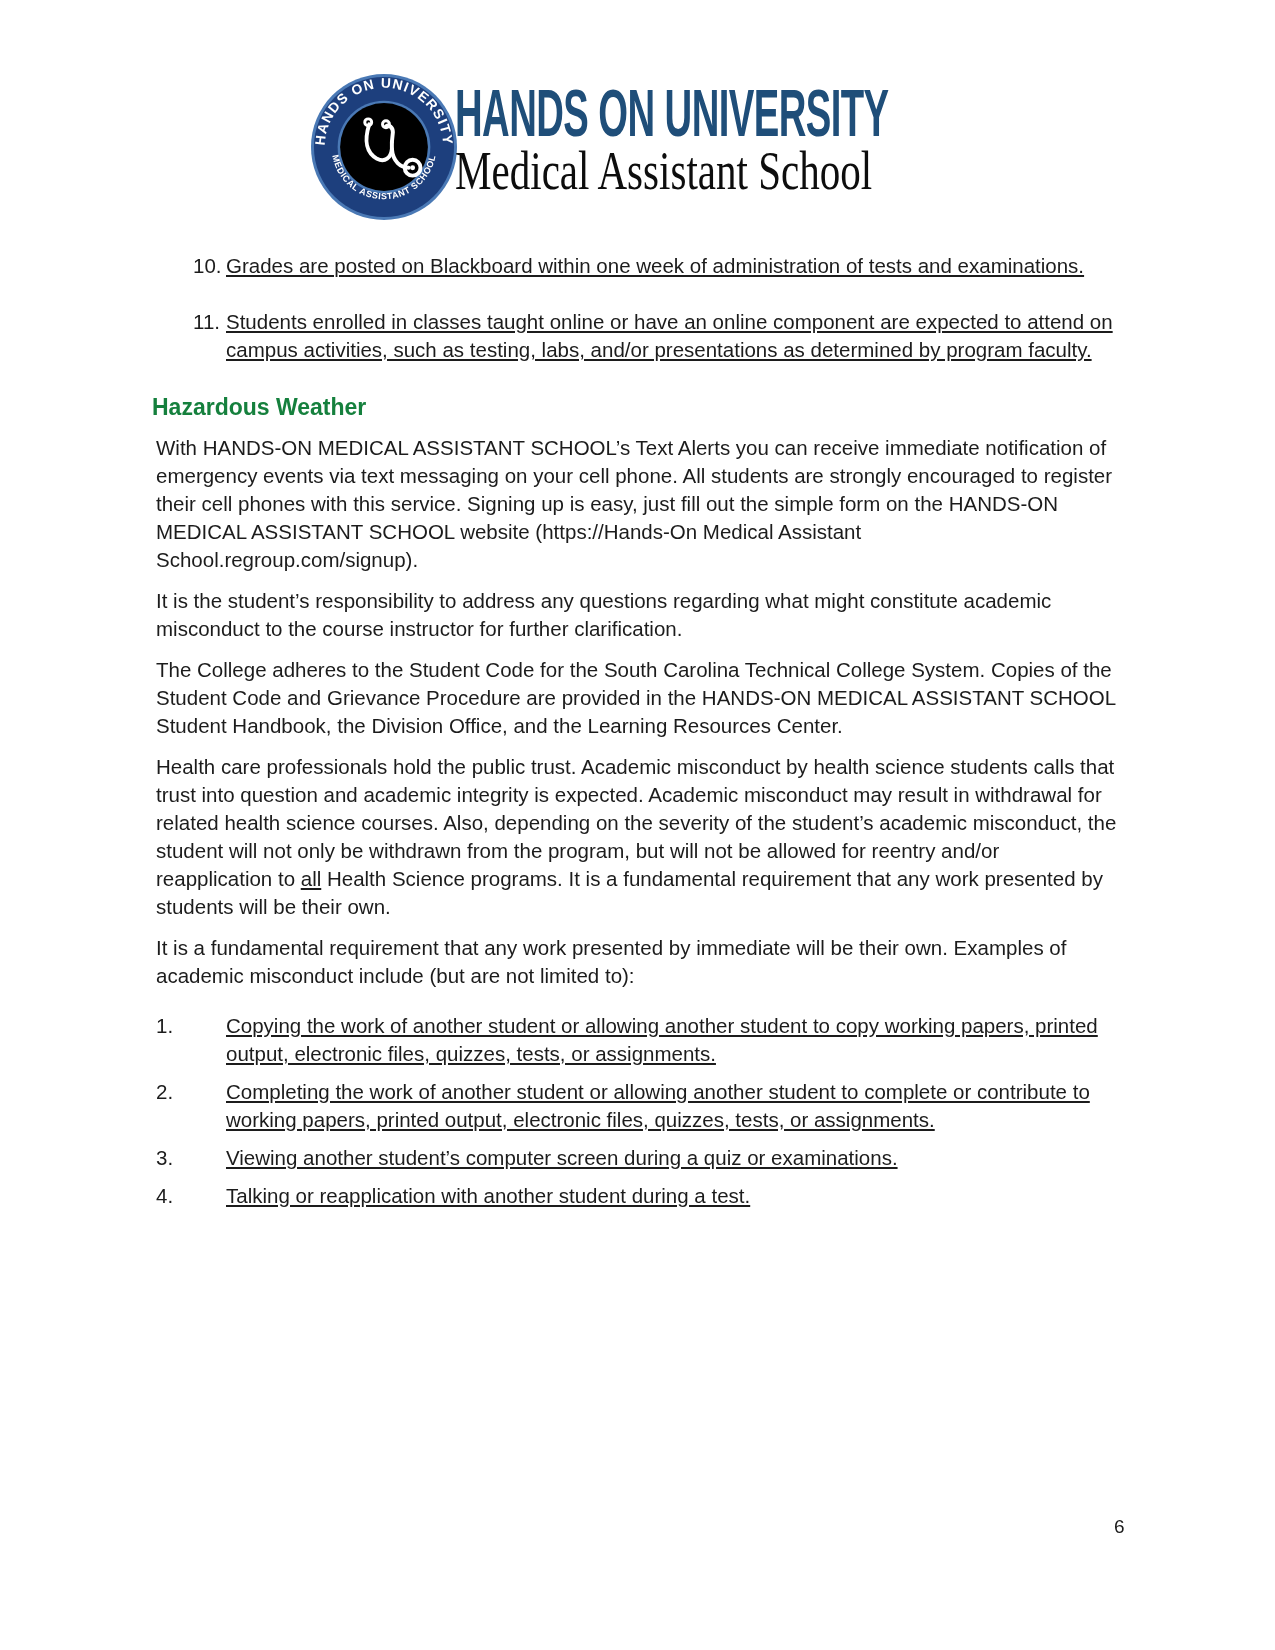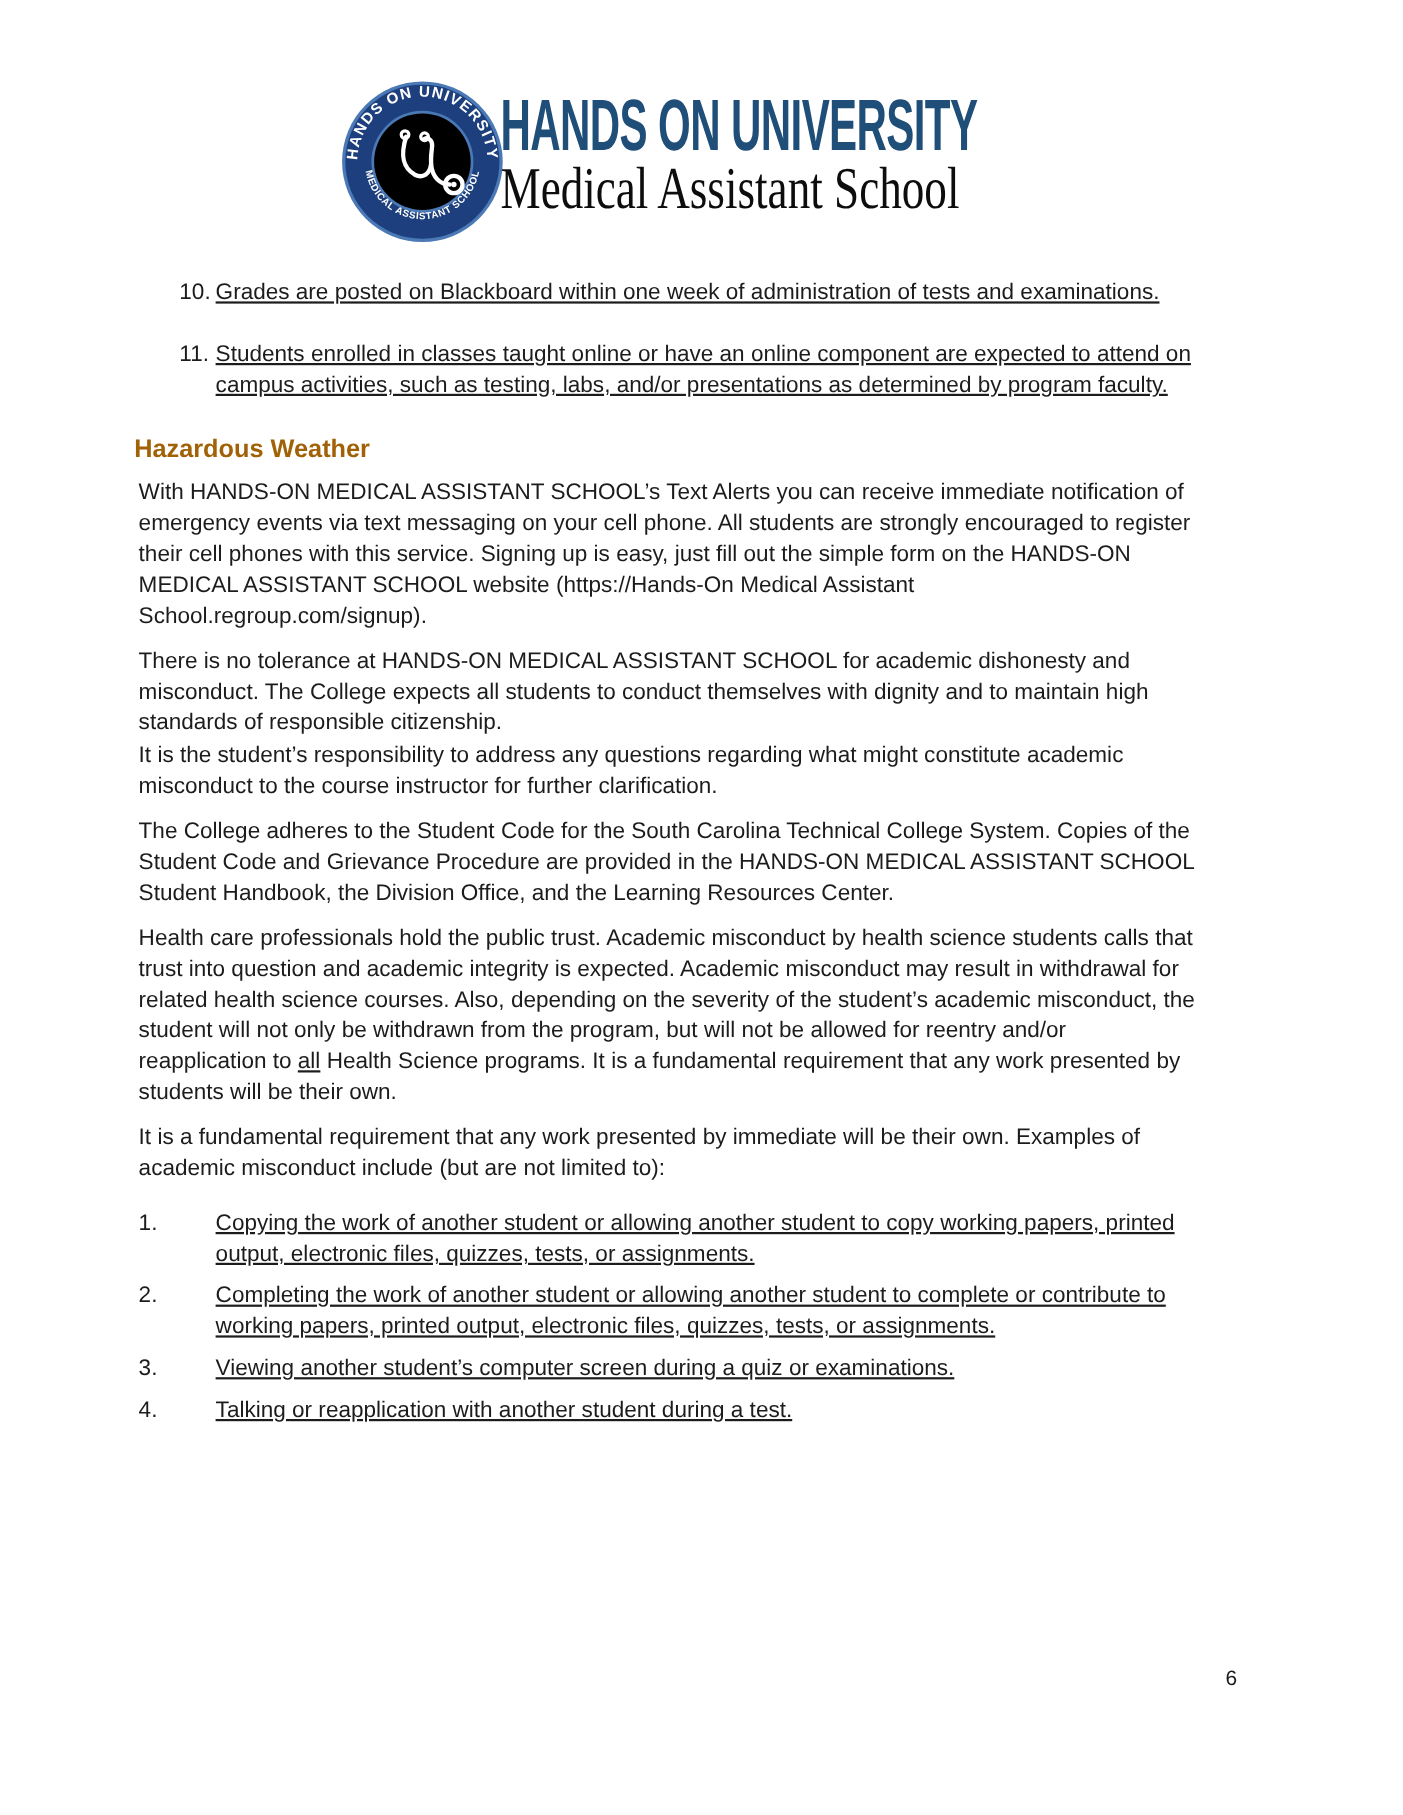--- a/index.html
+++ b/index.html
@@ -29,26 +29,26 @@
     font-family:"Liberation Serif", serif;
     font-size:54px;
     line-height:56px;
     color:#0d0d0d;
     transform:scaleX(0.76);
     transform-origin:left top;
   }
 
   
   .content {
-    position:absolute; left:126px; top:252px; width:963px;
+    position:absolute; left:156px; top:252px; width:963px;
     font-size:20.5px; line-height:28px;
   }
   .content p { margin:0 0 13px 0; }
   .heading {
-    font-weight:bold; color:#a16207;
+    font-weight:bold; color:#15803d;
     font-size:23px; line-height:30px;
     margin:24px 0 12px -4px;
   }
   .tight { margin-bottom:2px !important; }
 
   .numlist { margin:0 0 13px 0; }
   .numlist .item { display:flex; margin:0 0 10px 0; }
   .numlist.outer-list .item { margin-bottom:28px; }
   .num-indent { flex:0 0 37px; }
   .num { flex:0 0 33px; }
@@ -111,21 +111,20 @@
       <div class="item">
         <span class="num-indent"></span>
         <span class="num">11.</span>
         <span class="item-text">Students enrolled in classes taught online or have an online component are expected to attend on campus activities, such as testing, labs, and/or presentations as determined by program faculty.</span>
       </div>
     </div>
 
     <div class="heading">Hazardous Weather</div>
     <p>With HANDS-ON MEDICAL ASSISTANT SCHOOL’s Text Alerts you can receive immediate notification of emergency events via text messaging on your cell phone. All students are strongly encouraged to register their cell phones with this service. Signing up is easy, just fill out the simple form on the HANDS-ON MEDICAL ASSISTANT SCHOOL website (https://Hands-On Medical Assistant School.regroup.com/signup).</p>
 
-    <p class="tight">There is no tolerance at HANDS-ON MEDICAL ASSISTANT SCHOOL for academic dishonesty and misconduct. The College expects all students to conduct themselves with dignity and to maintain high standards of responsible citizenship.</p>
     <p>It is the student’s responsibility to address any questions regarding what might constitute academic misconduct to the course instructor for further clarification.</p>
     <p>The College adheres to the Student Code for the South Carolina Technical College System. Copies of the Student Code and Grievance Procedure are provided in the HANDS-ON MEDICAL ASSISTANT SCHOOL Student Handbook, the Division Office, and the Learning Resources Center.</p>
     <p><span>Health care professionals hold the public trust.  Academic misconduct by health science students calls that trust into question and academic integrity is expected. Academic misconduct may result in withdrawal for related health science courses. Also, depending on the severity of the student’s academic misconduct, the student will not only be withdrawn from the program, but will not be allowed for reentry and/or reapplication to </span><span class="emph">all</span><span> Health Science programs. It is a fundamental requirement that any work presented by students will be their own.</span></p>
     <p>It is a fundamental requirement that any work presented by immediate will be their own.  Examples of academic misconduct include (but are not limited to):</p>
 
     <div class="numlist" style="margin-top:22px;">
       <div class="item">
         <span class="num-wide">1.</span>
         <span class="item-text">Copying the work of another student or allowing another student to copy working papers, printed output, electronic files, quizzes, tests, or assignments.</span>
       </div>

